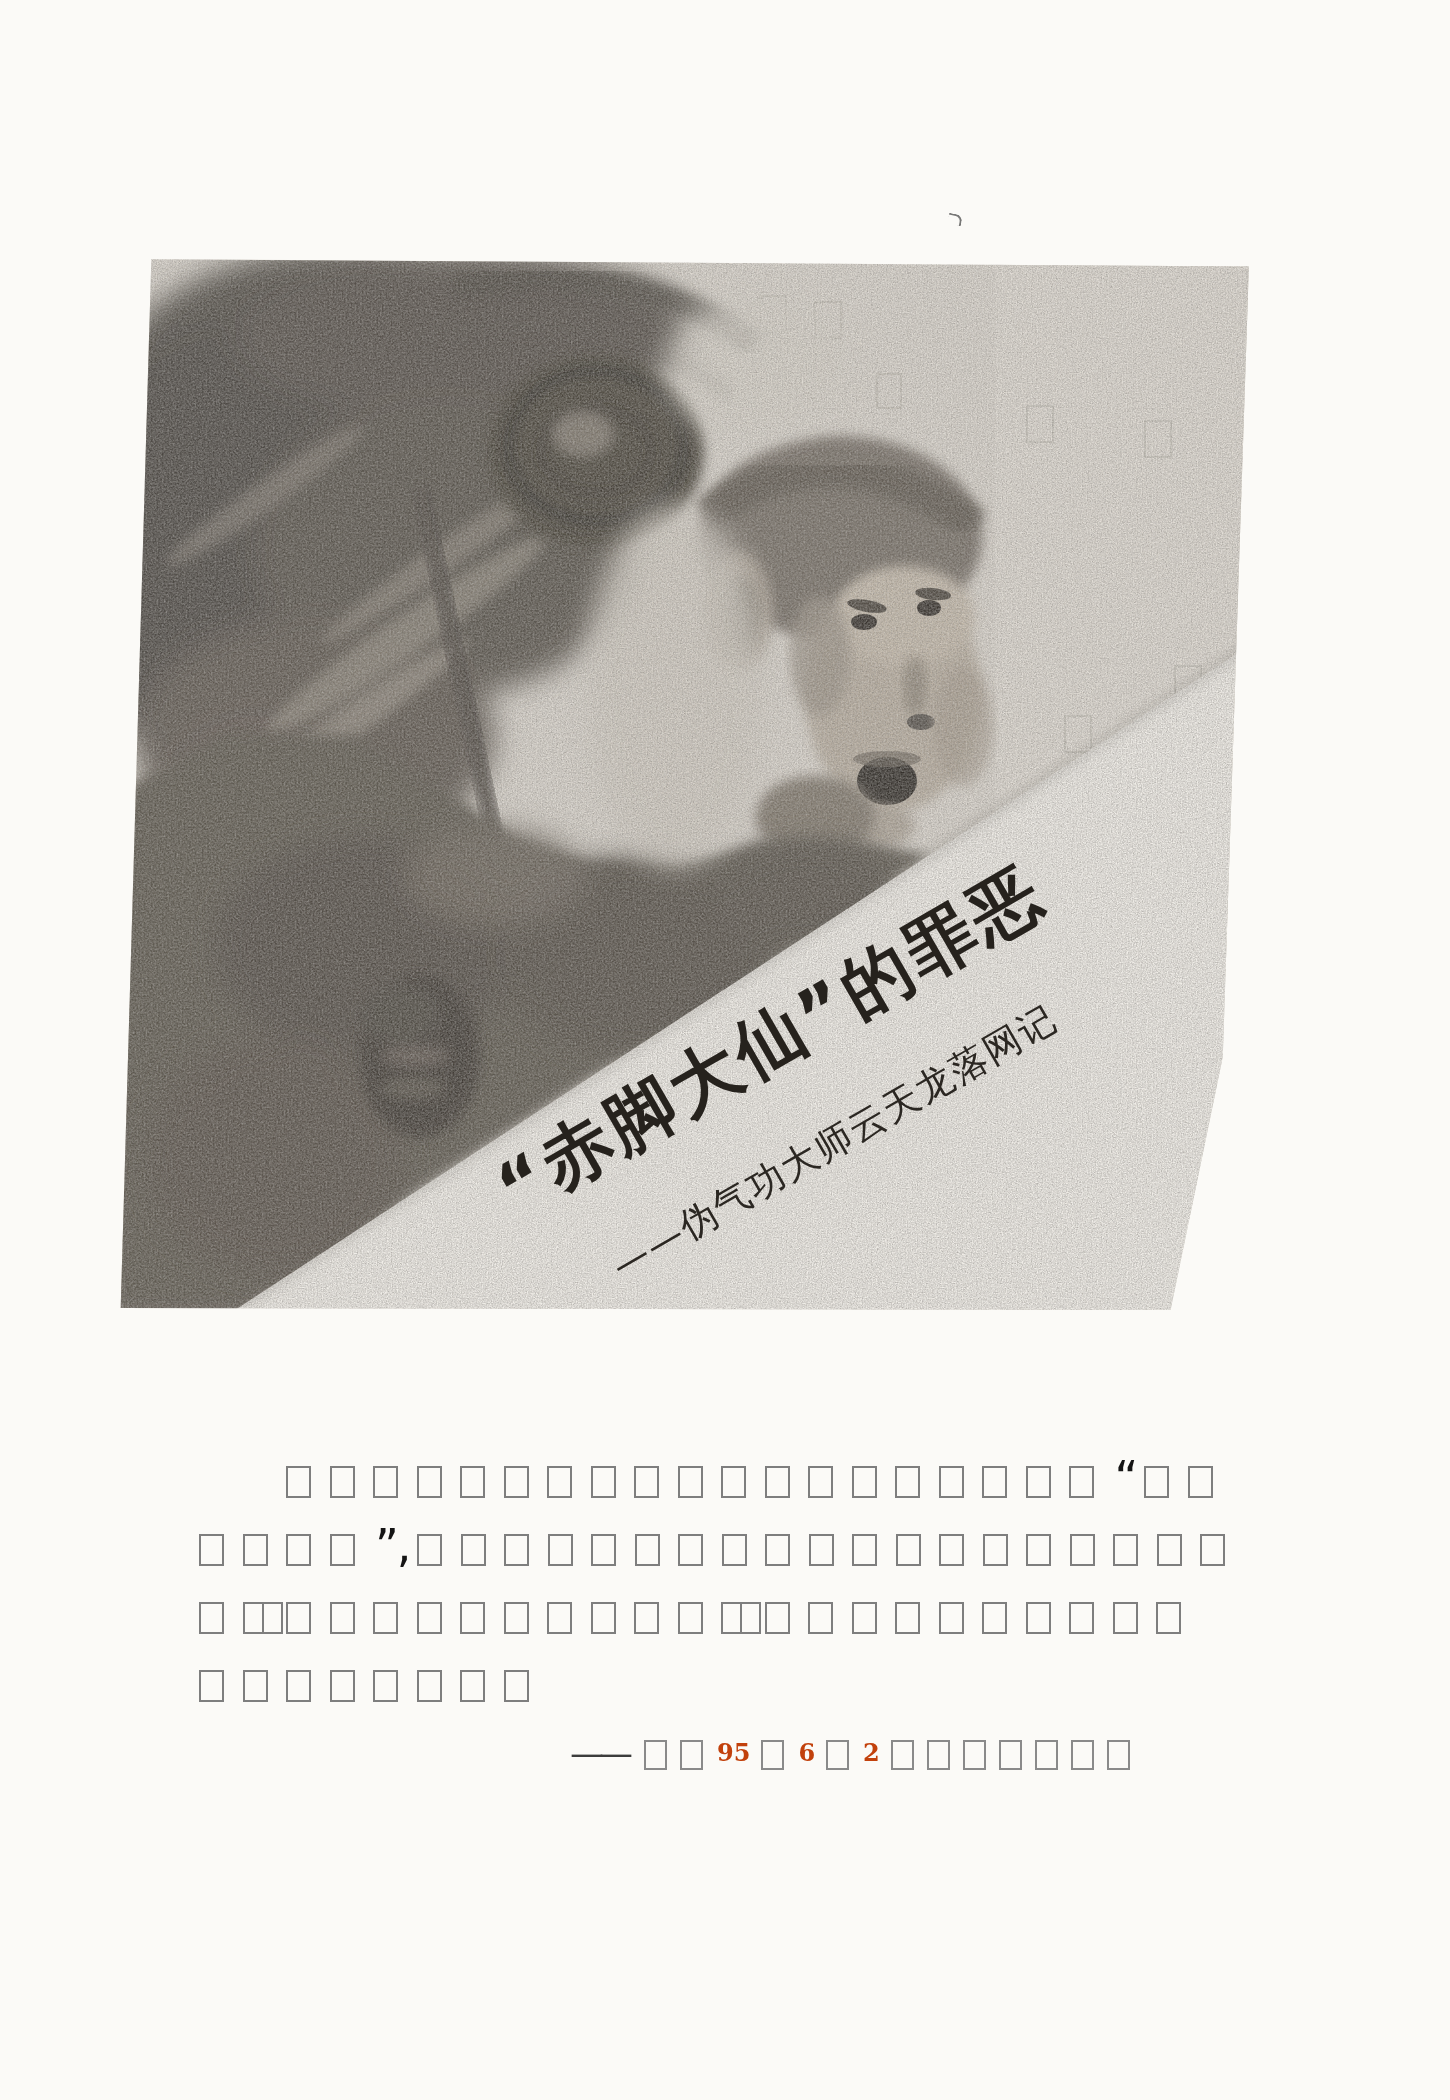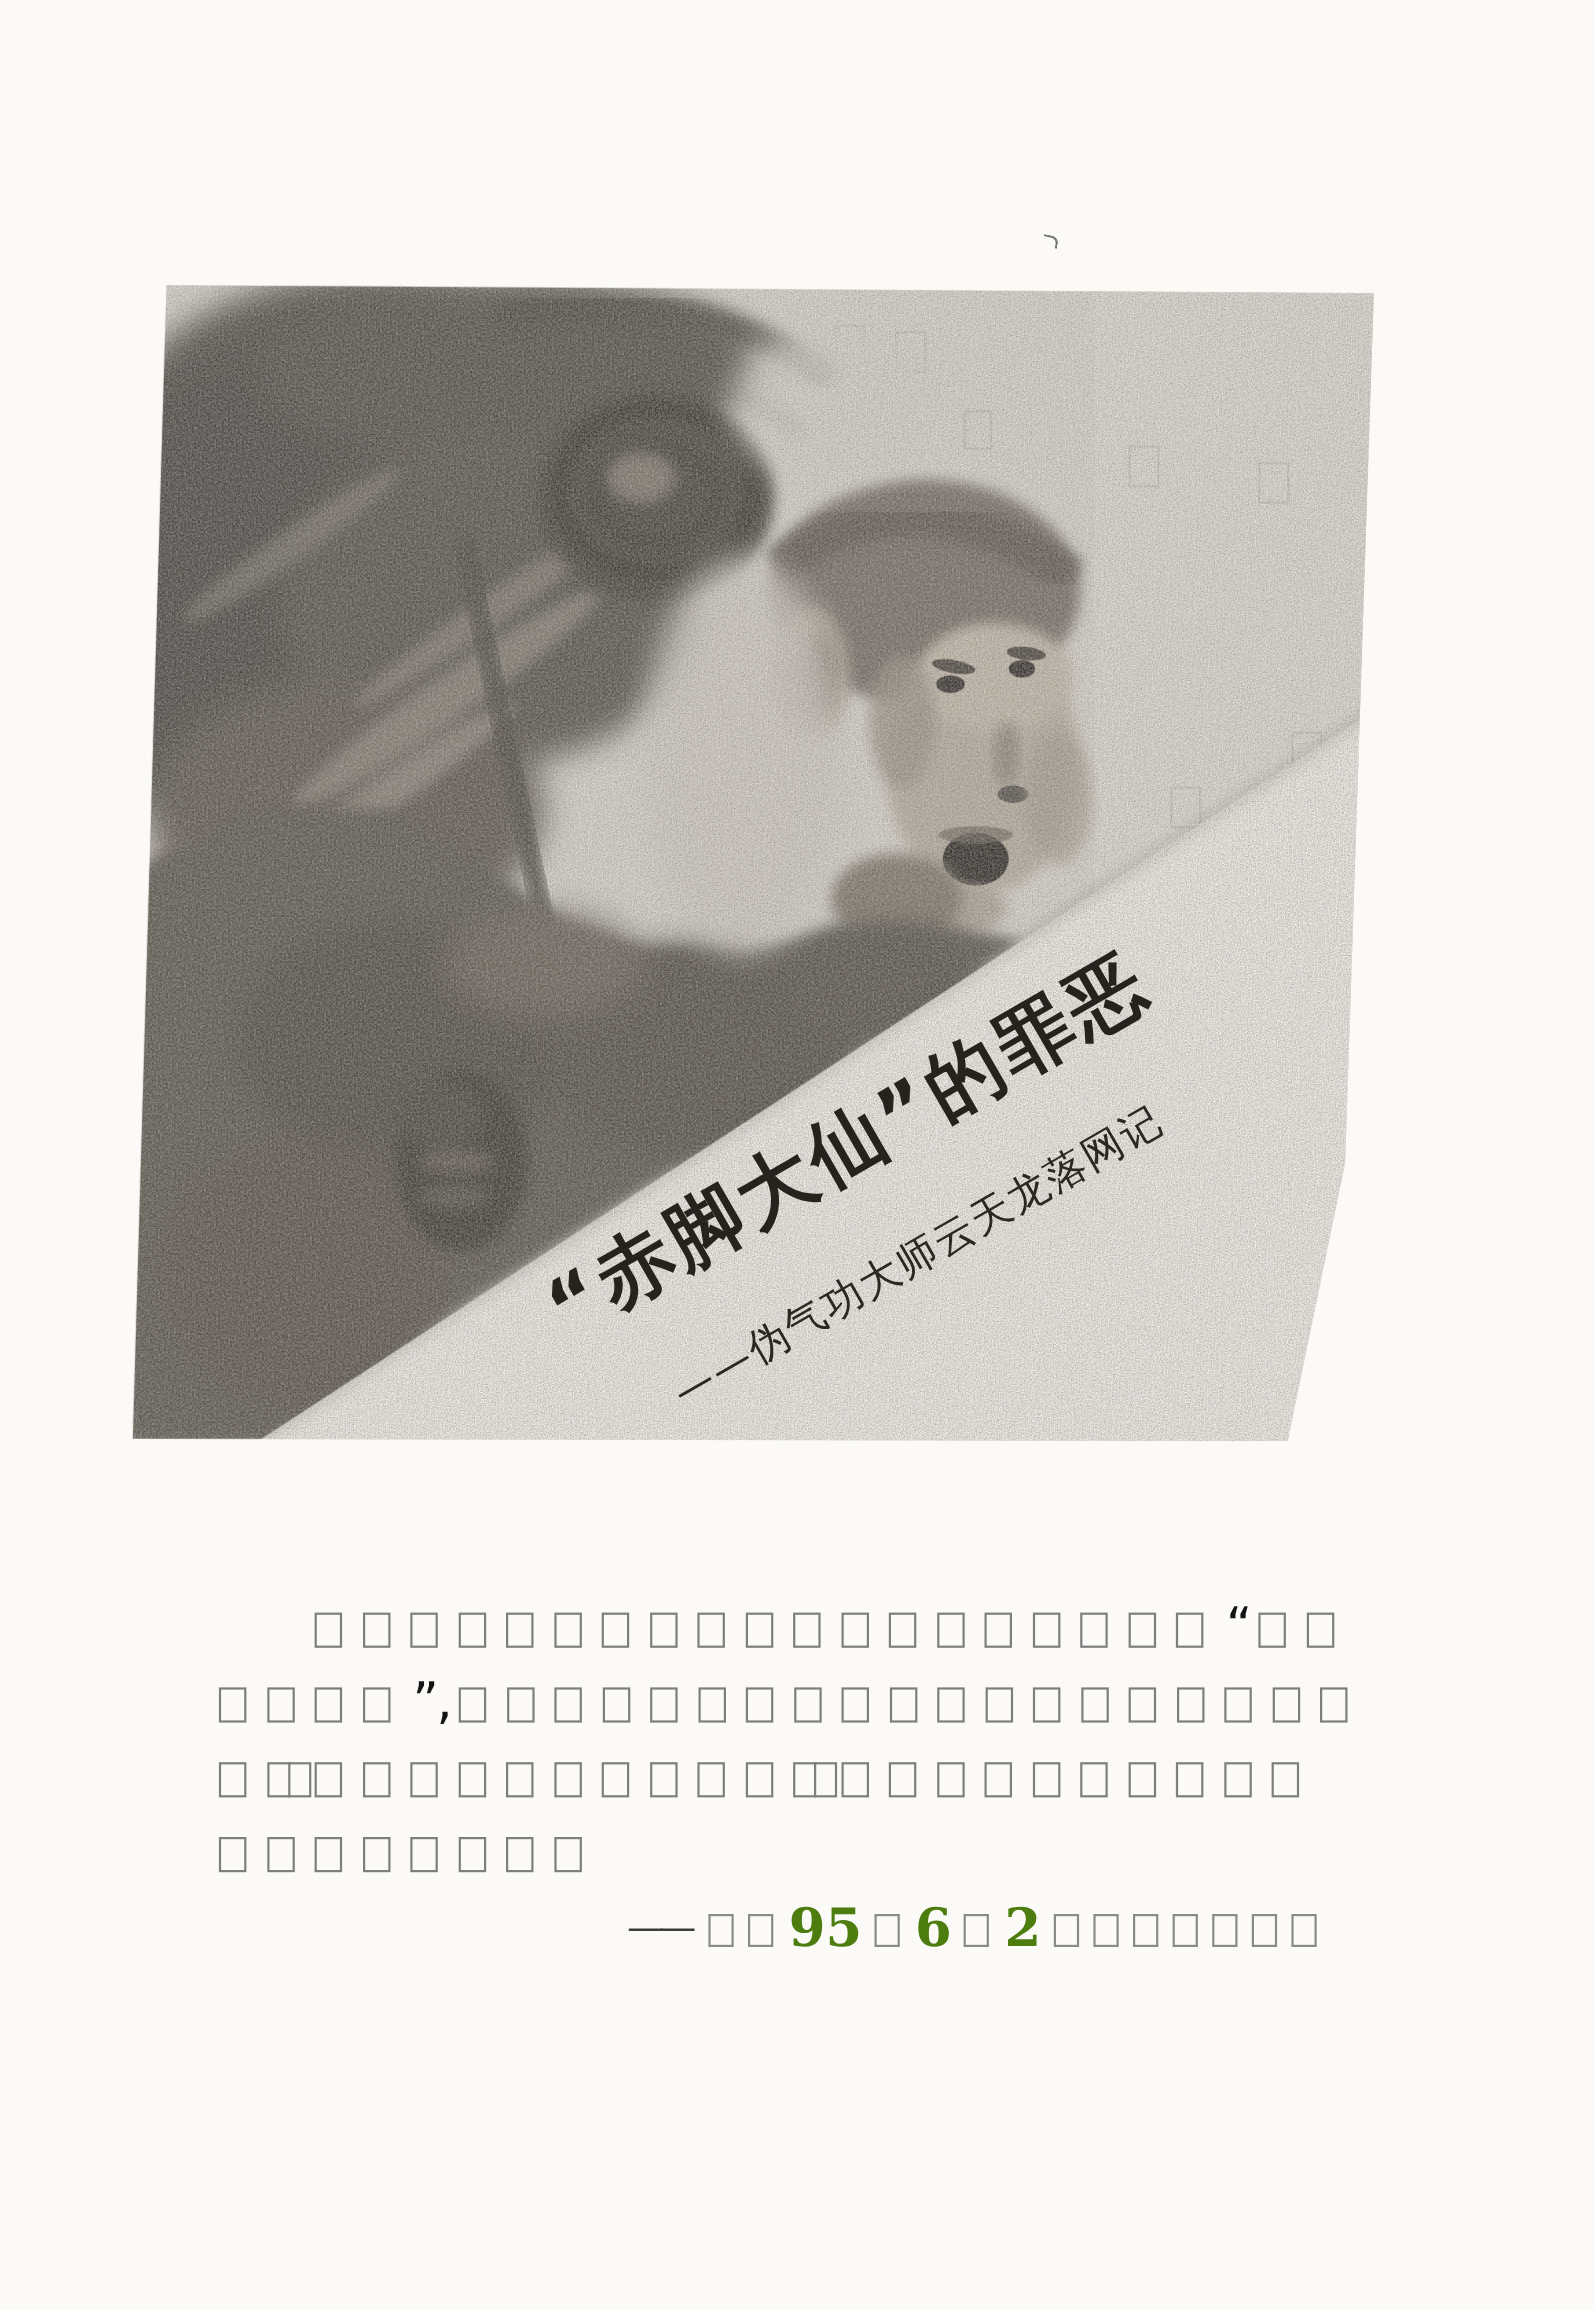--- a/index.html
+++ b/index.html
@@ -35,21 +35,21 @@
   .tofu.double{width:40px;margin-right:3.5px;position:relative;}
   .tofu.double::after{
     content:"";position:absolute;left:17px;top:-2px;bottom:-2px;width:2px;background:#7e7e7e;
   }
   .glyph{flex:none;font-family:"DejaVu Sans",sans-serif;color:#141414;}
   .g-quote{font-size:46px;line-height:44px;margin:-6px 8px 0 2px;letter-spacing:-2px;}
   
   .attribution{position:absolute;left:570px;top:1736px;display:flex;align-items:flex-start;}
   .attribution .tofu{width:23px;height:30px;margin-right:13px;margin-top:4px;border-color:#8a8a8a;}
   .g-dash{font-size:34px;line-height:30px;color:#3c3c3c;letter-spacing:-5px;margin-right:16px;position:relative;top:2px;}
-  .g-digit{font-family:"DejaVu Serif",serif;font-size:48px;line-height:38px;font-weight:bold;color:#4d7c0f;margin:0 11px 0 1px;position:relative;top:-2px;}
+  .g-digit{font-family:"DejaVu Serif",serif;font-size:24px;line-height:38px;font-weight:bold;color:#c2410c;margin:0 11px 0 1px;position:relative;top:-2px;}
   
   .speck{
     position:absolute;left:948px;top:214px;width:12px;height:9px;
     border-top:2px solid #4c4c4c;border-right:2px solid #4c4c4c;
     border-radius:0 7px 0 0;transform:rotate(12deg);opacity:.75;
   }
 </style>
 </head>
 <body>
 

